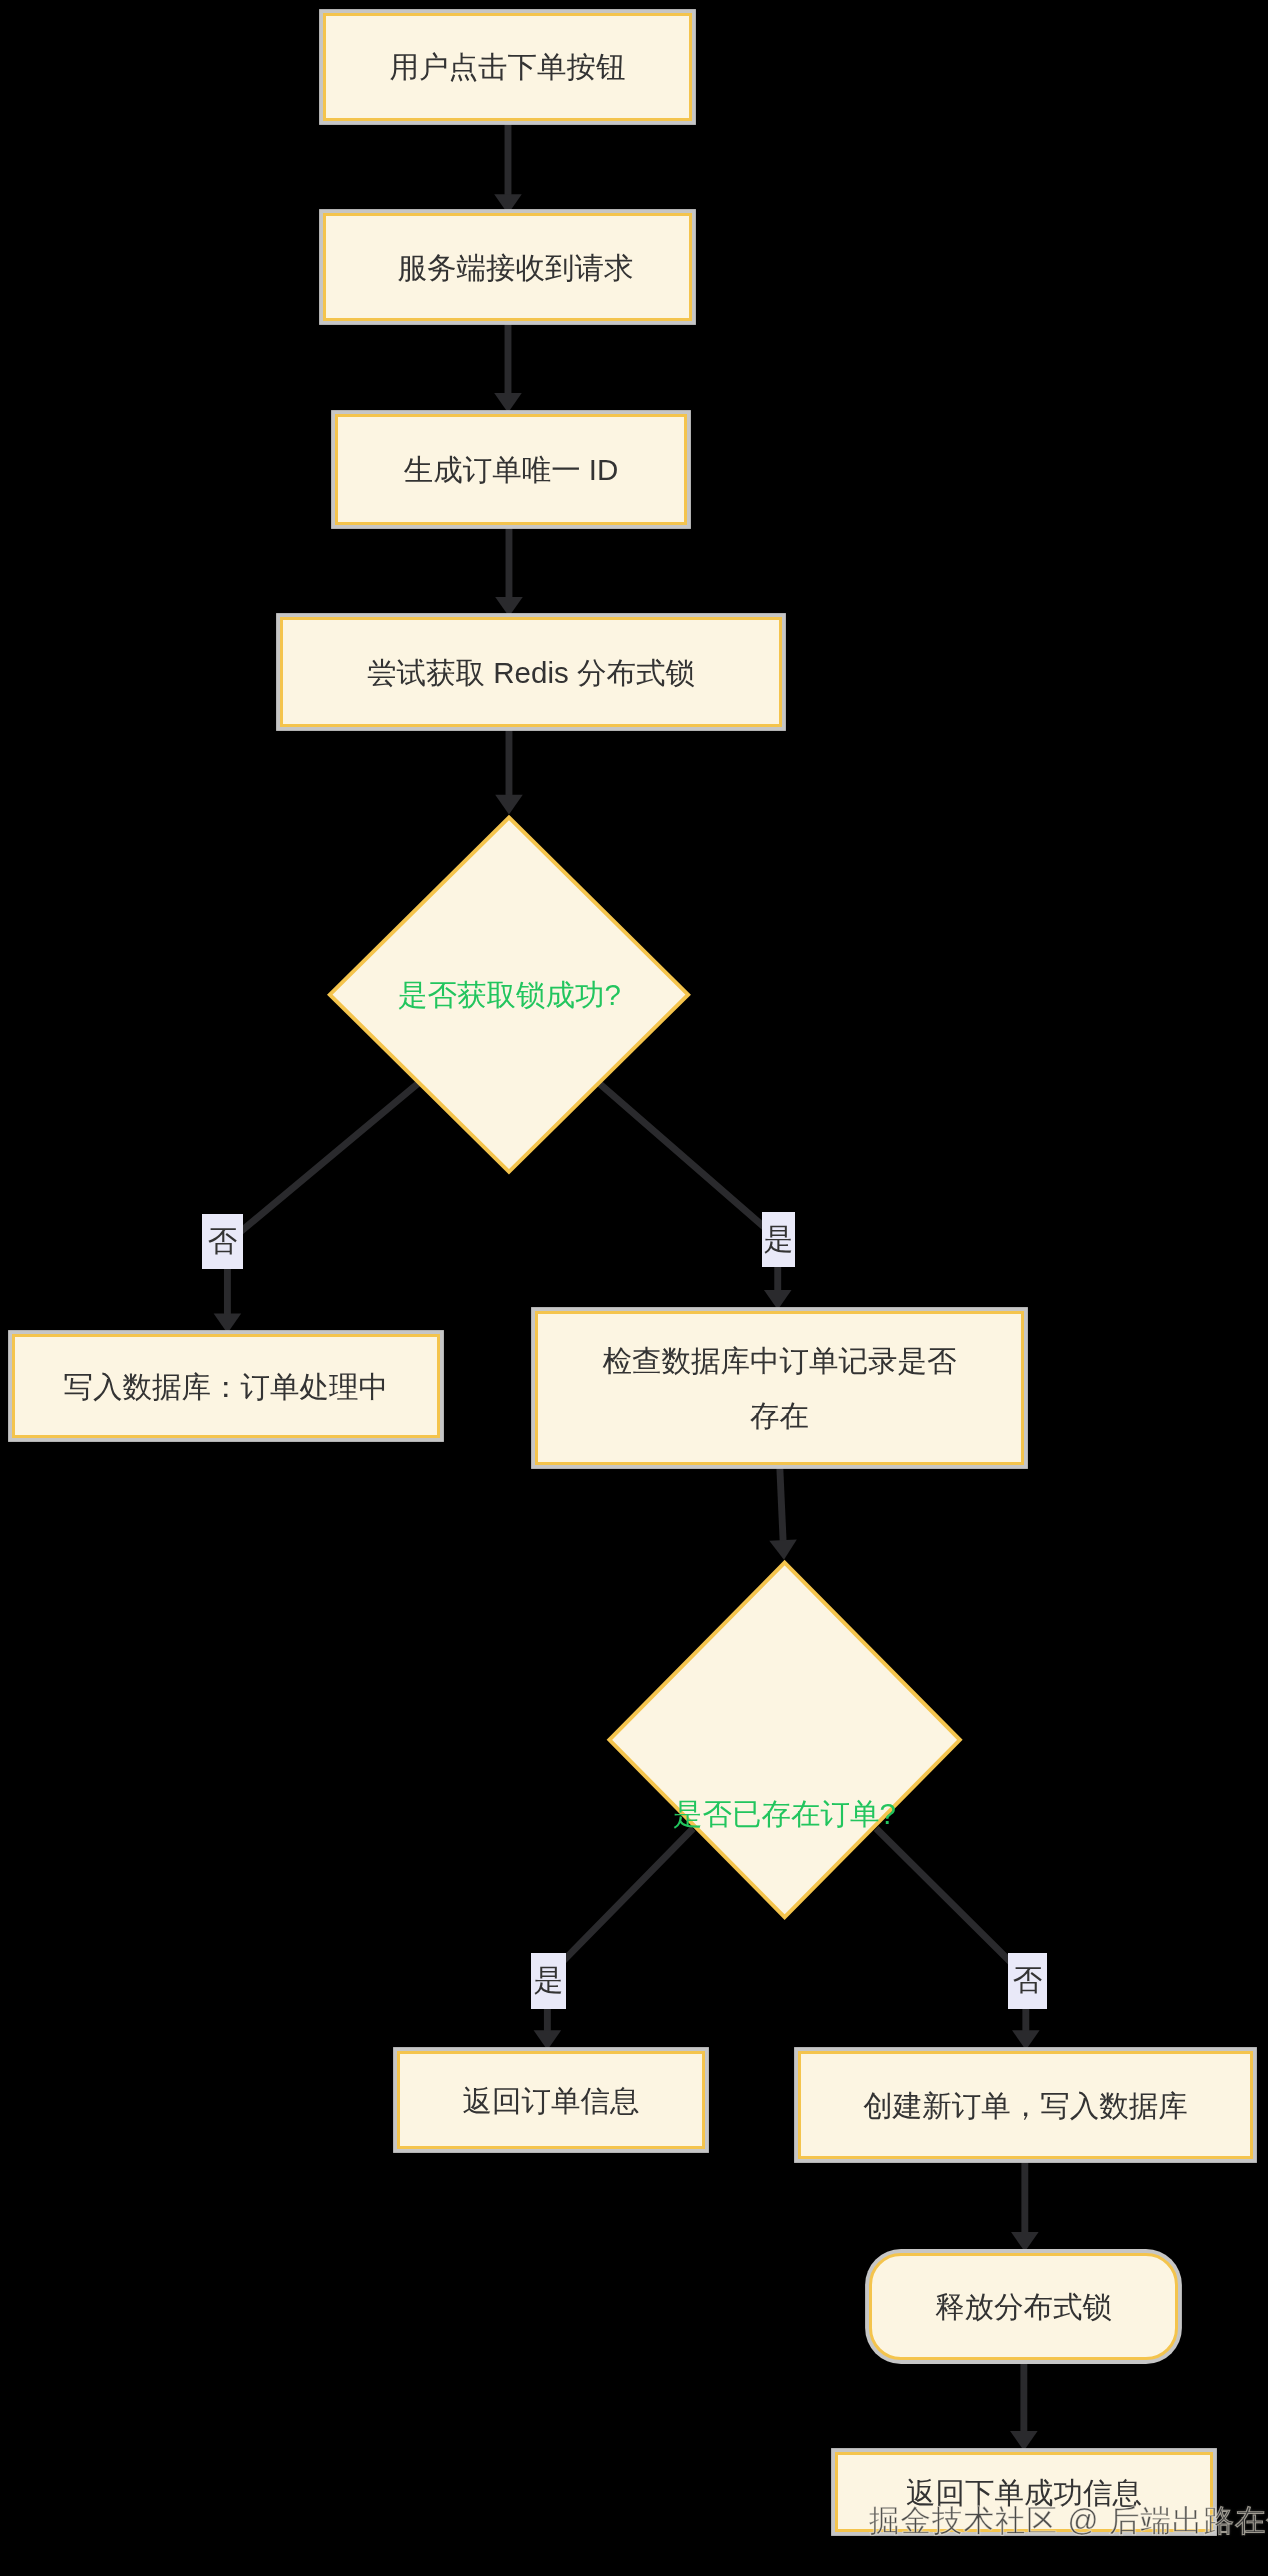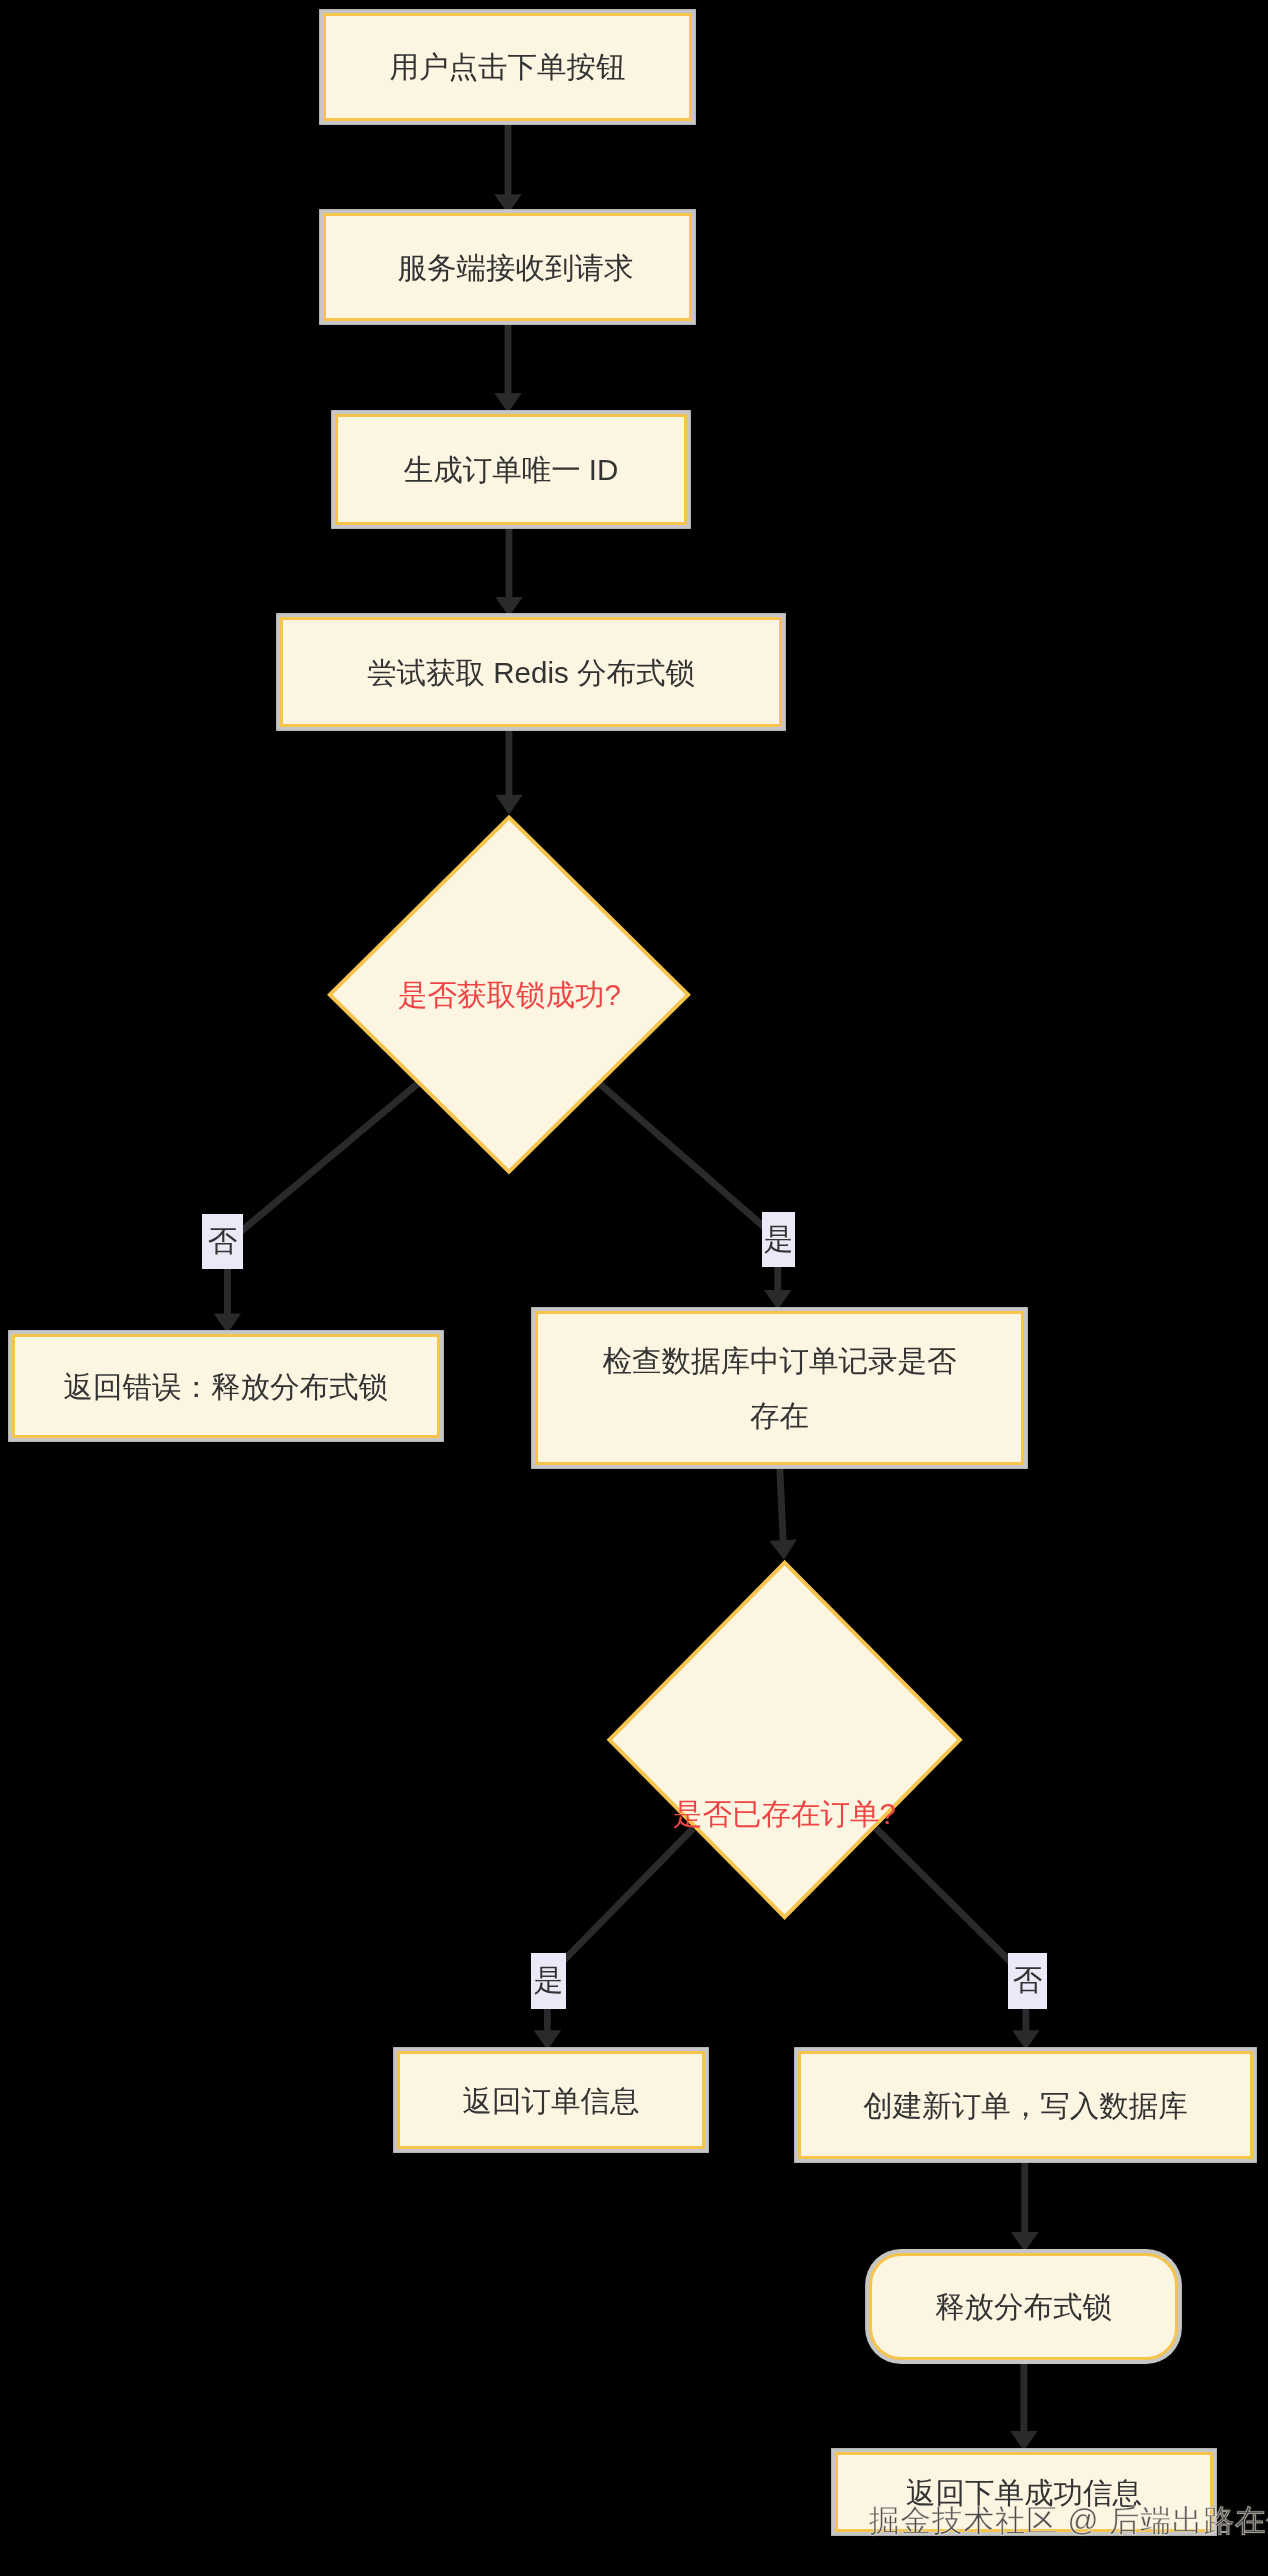--- a/index.html
+++ b/index.html
@@ -29,21 +29,21 @@
   .n5  { left:11.8px;  top:1334px; width:428px; height:104px; }
   .n6  { left:535px; top:1311px; width:489px; height:154px; }
   .n6 span { width:372px; padding:0; }
   .n7  { left:397px; top:2051px; width:308px; height:98px; }
   .n8  { left:798px; top:2051px; width:455px; height:108px; }
   .n9  { left:869px; top:2253px; width:309px; height:107px;border-radius:32px; }
   .n10 { left:835px; top:2452px; width:378px; height:80px; }
 
   .dlabel {
     position:absolute; z-index:2; font-size:29.5px; line-height:35px;
-    text-align:center; color:#ef4444;
+    text-align:center; color:#22c55e;
   }
   .d1l { left:347px; top:977px;  width:325px; }
   .d2l { left:622px; top:1756px; width:325px;margin-top:40px; }
 
   .elabel {
     position:absolute; z-index:3; background:#E9E9F8; color:#333333;
     font-size:29.5px; display:flex; align-items:center; justify-content:center;
   }
   .el1 { left:202px;  top:1214px; width:41px; height:55px; }
   .el2 { left:762px;  top:1212px; width:33px; height:55px; }
@@ -93,21 +93,21 @@
   <div class="node n2">
       <span>服务端接收到请求</span>
     </div>
   <div class="node n3">
       <span>生成订单唯一 ID</span>
     </div>
   <div class="node n4">
       <span>尝试获取 Redis 分布式锁</span>
     </div>
   <div class="node n5">
-      <span>返回错误：释放分布式锁</span>
+      <span>写入数据库：订单处理中</span>
     </div>
   <div class="node n6">
       <span>检查数据库中订单记录是否存在</span>
     </div>
   <div class="node n7">
       <span>返回订单信息</span>
     </div>
   <div class="node n8">
       <span>创建新订单，写入数据库</span>
     </div>

